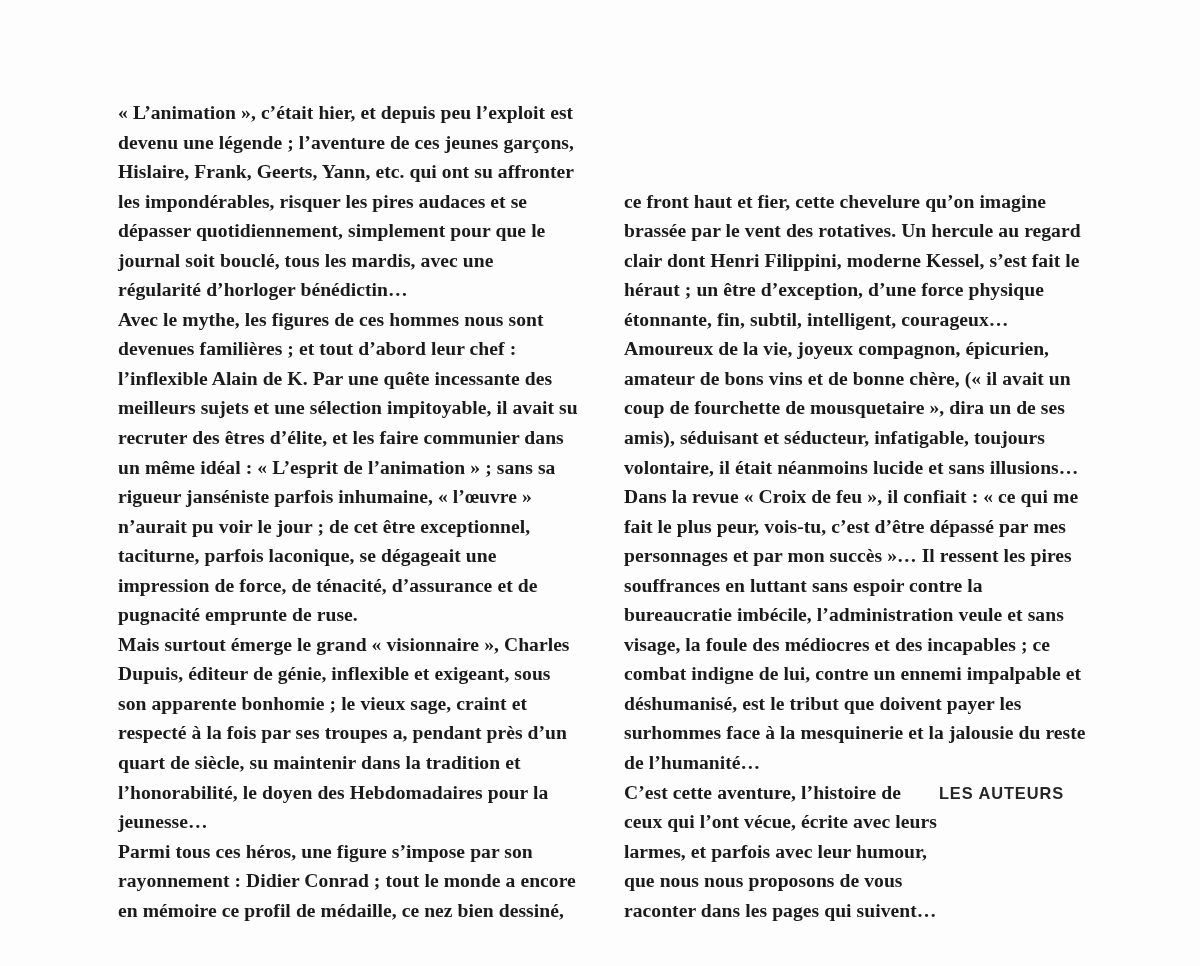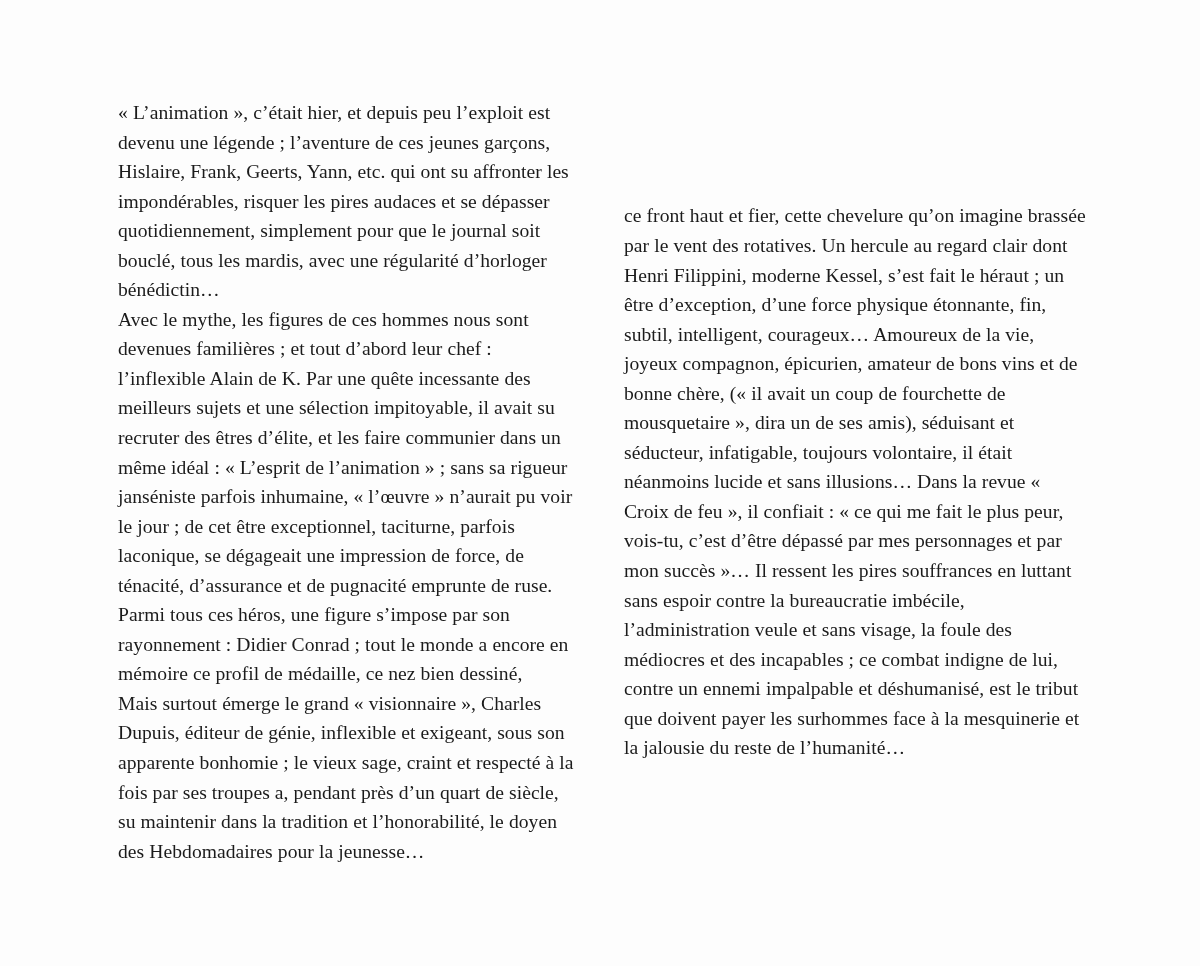--- a/index.html
+++ b/index.html
@@ -24,21 +24,22 @@
   }
 
   .text-block {
     position: absolute;
     left: 118px;
     top: 98px;
     width: 968px;
     display: flex;
     flex-direction: row;
     justify-content: space-between;
-    align-items: center;
+    align-items: flex-end;
+    font-weight: bold;
   }
 
   .column {
     width: 462px;
     font-size: 19.6px;
     line-height: 29.55px;
     text-align: left;
     letter-spacing: 0.04px;
     word-spacing: 0.1px;
     hyphens: none;
@@ -81,24 +82,28 @@
 </head>
 <body>
 
 <div class="page">
 
   <div class="text-block">
 
     <div class="column">
       <p>« L’animation », c’était hier, et depuis peu l’exploit est devenu une légende ; l’aventure de ces jeunes garçons, Hislaire, Frank, Geerts, Yann, etc. qui ont su affronter les impondérables, risquer les pires audaces et se dépasser quotidiennement, simplement pour que le journal soit bouclé, tous les mardis, avec une régularité d’horloger bénédictin…</p>
       <p>Avec le mythe, les figures de ces hommes nous sont devenues familières ; et tout d’abord leur chef : l’inflexible Alain de K. Par une quête incessante des meilleurs sujets et une sélection impitoyable, il avait su recruter des êtres d’élite, et les faire communier dans un même idéal : « L’esprit de l’animation » ; sans sa rigueur janséniste parfois inhumaine, « l’œuvre » n’aurait pu voir le jour ; de cet être exceptionnel, taciturne, parfois laconique, se dégageait une impression de force, de ténacité, d’assurance et de pugnacité emprunte de ruse.</p>
+      <p>Mais surtout émerge le grand « visionnaire », Charles Dupuis, éditeur de génie, inflexible et exigeant, sous son apparente bonhomie ; le vieux sage, craint et respecté à la fois par ses troupes a, pendant près d’un quart de siècle, su maintenir dans la tradition et l’honorabilité, le doyen des Hebdomadaires pour la jeunesse…</p>
       <p>Parmi tous ces héros, une figure s’impose par son rayonnement : Didier Conrad ; tout le monde a encore en mémoire ce profil de médaille, ce nez bien dessiné,</p>
-      <p>Mais surtout émerge le grand « visionnaire », Charles Dupuis, éditeur de génie, inflexible et exigeant, sous son apparente bonhomie ; le vieux sage, craint et respecté à la fois par ses troupes a, pendant près d’un quart de siècle, su maintenir dans la tradition et l’honorabilité, le doyen des Hebdomadaires pour la jeunesse…</p>
     </div>
 
     <div class="column">
       <p>ce front haut et fier, cette chevelure qu’on imagine brassée par le vent des rotatives. Un hercule au regard clair dont Henri Filippini, moderne Kessel, s’est fait le héraut ; un être d’exception, d’une force physique étonnante, fin, subtil, intelligent, courageux… Amoureux de la vie, joyeux compagnon, épicurien, amateur de bons vins et de bonne chère, (« il avait un coup de fourchette de mousquetaire », dira un de ses amis), séduisant et séducteur, infatigable, toujours volontaire, il était néanmoins lucide et sans illusions… Dans la revue « Croix de feu », il confiait : « ce qui me fait le plus peur, vois-tu, c’est d’être dépassé par mes personnages et par mon succès »… Il ressent les pires souffrances en luttant sans espoir contre la bureaucratie imbécile, l’administration veule et sans visage, la foule des médiocres et des incapables ; ce combat indigne de lui, contre un ennemi impalpable et déshumanisé, est le tribut que doivent payer les surhommes face à la mesquinerie et la jalousie du reste de l’humanité…</p>
 
 
+      <p class="signature-line">
+        <span><span>C’est cette aventure, l’histoire de ceux qui l’ont vécue, écrite avec leurs larmes, et parfois avec leur humour, que nous nous proposons de vous raconter dans les </span><span class="tail">pages qui suivent…</span></span>
+        <span class="signature">LES AUTEURS</span>
+      </p>
     </div>
 
   </div>
 </div>
 
 </body></html>

